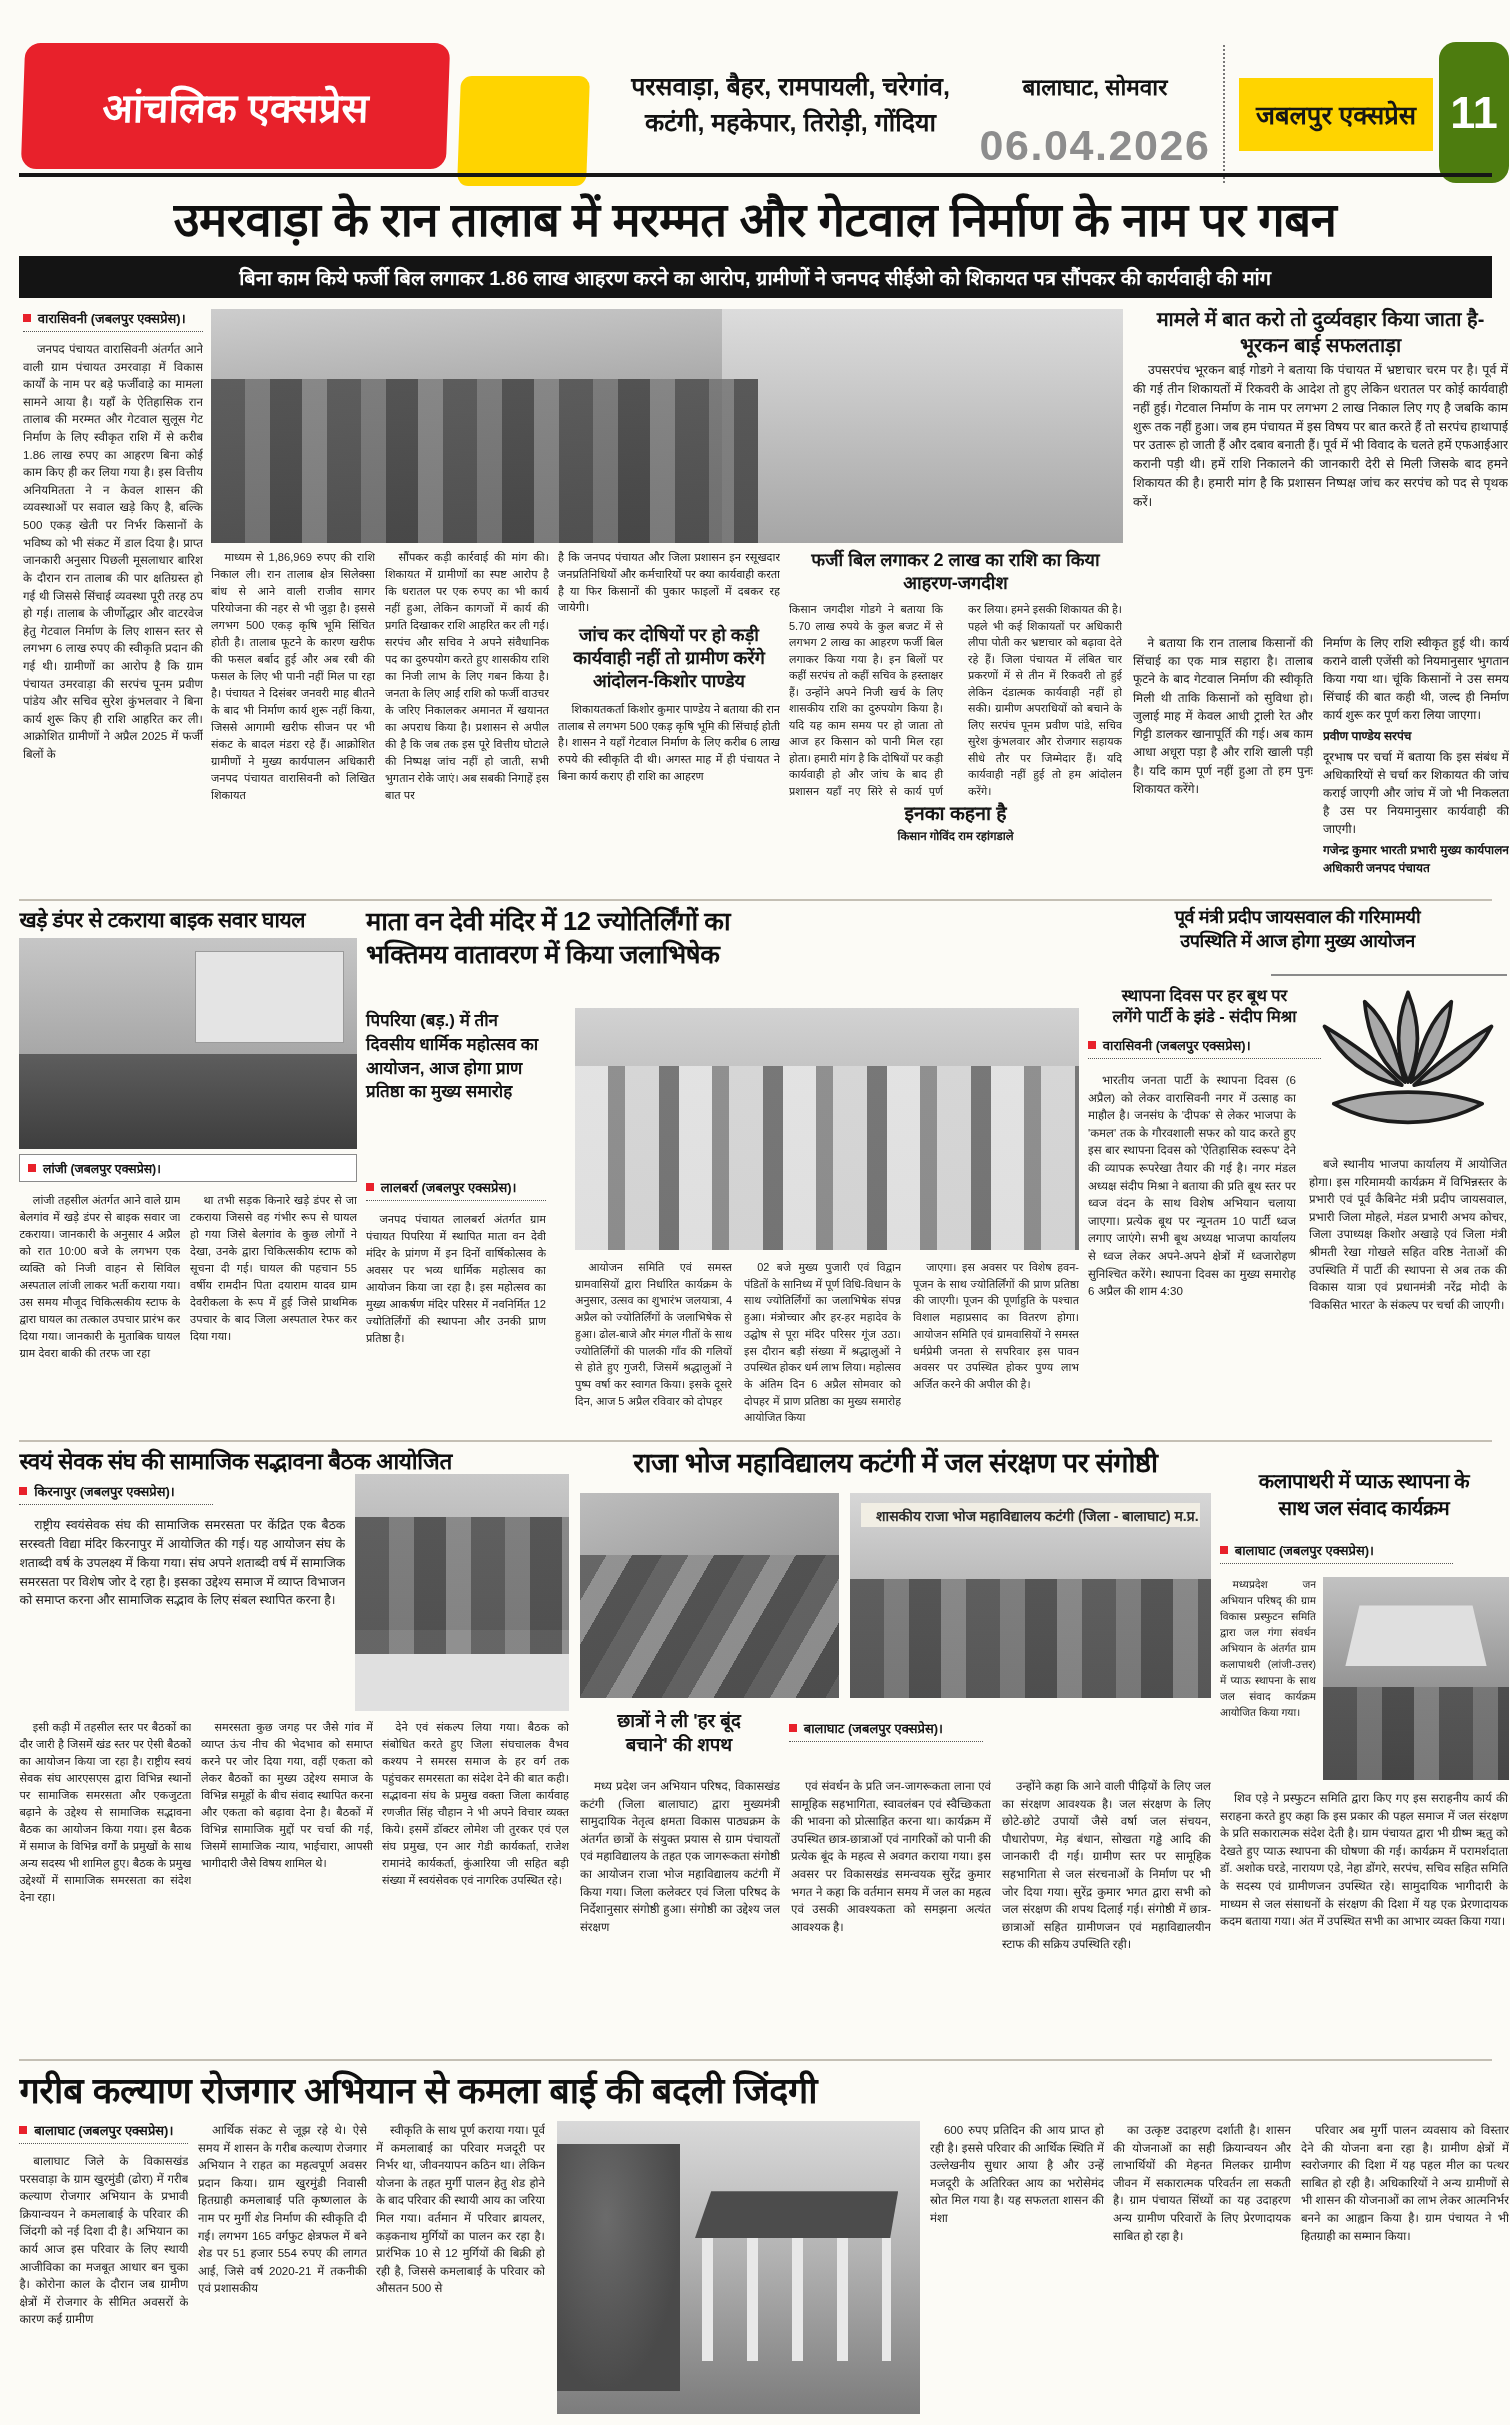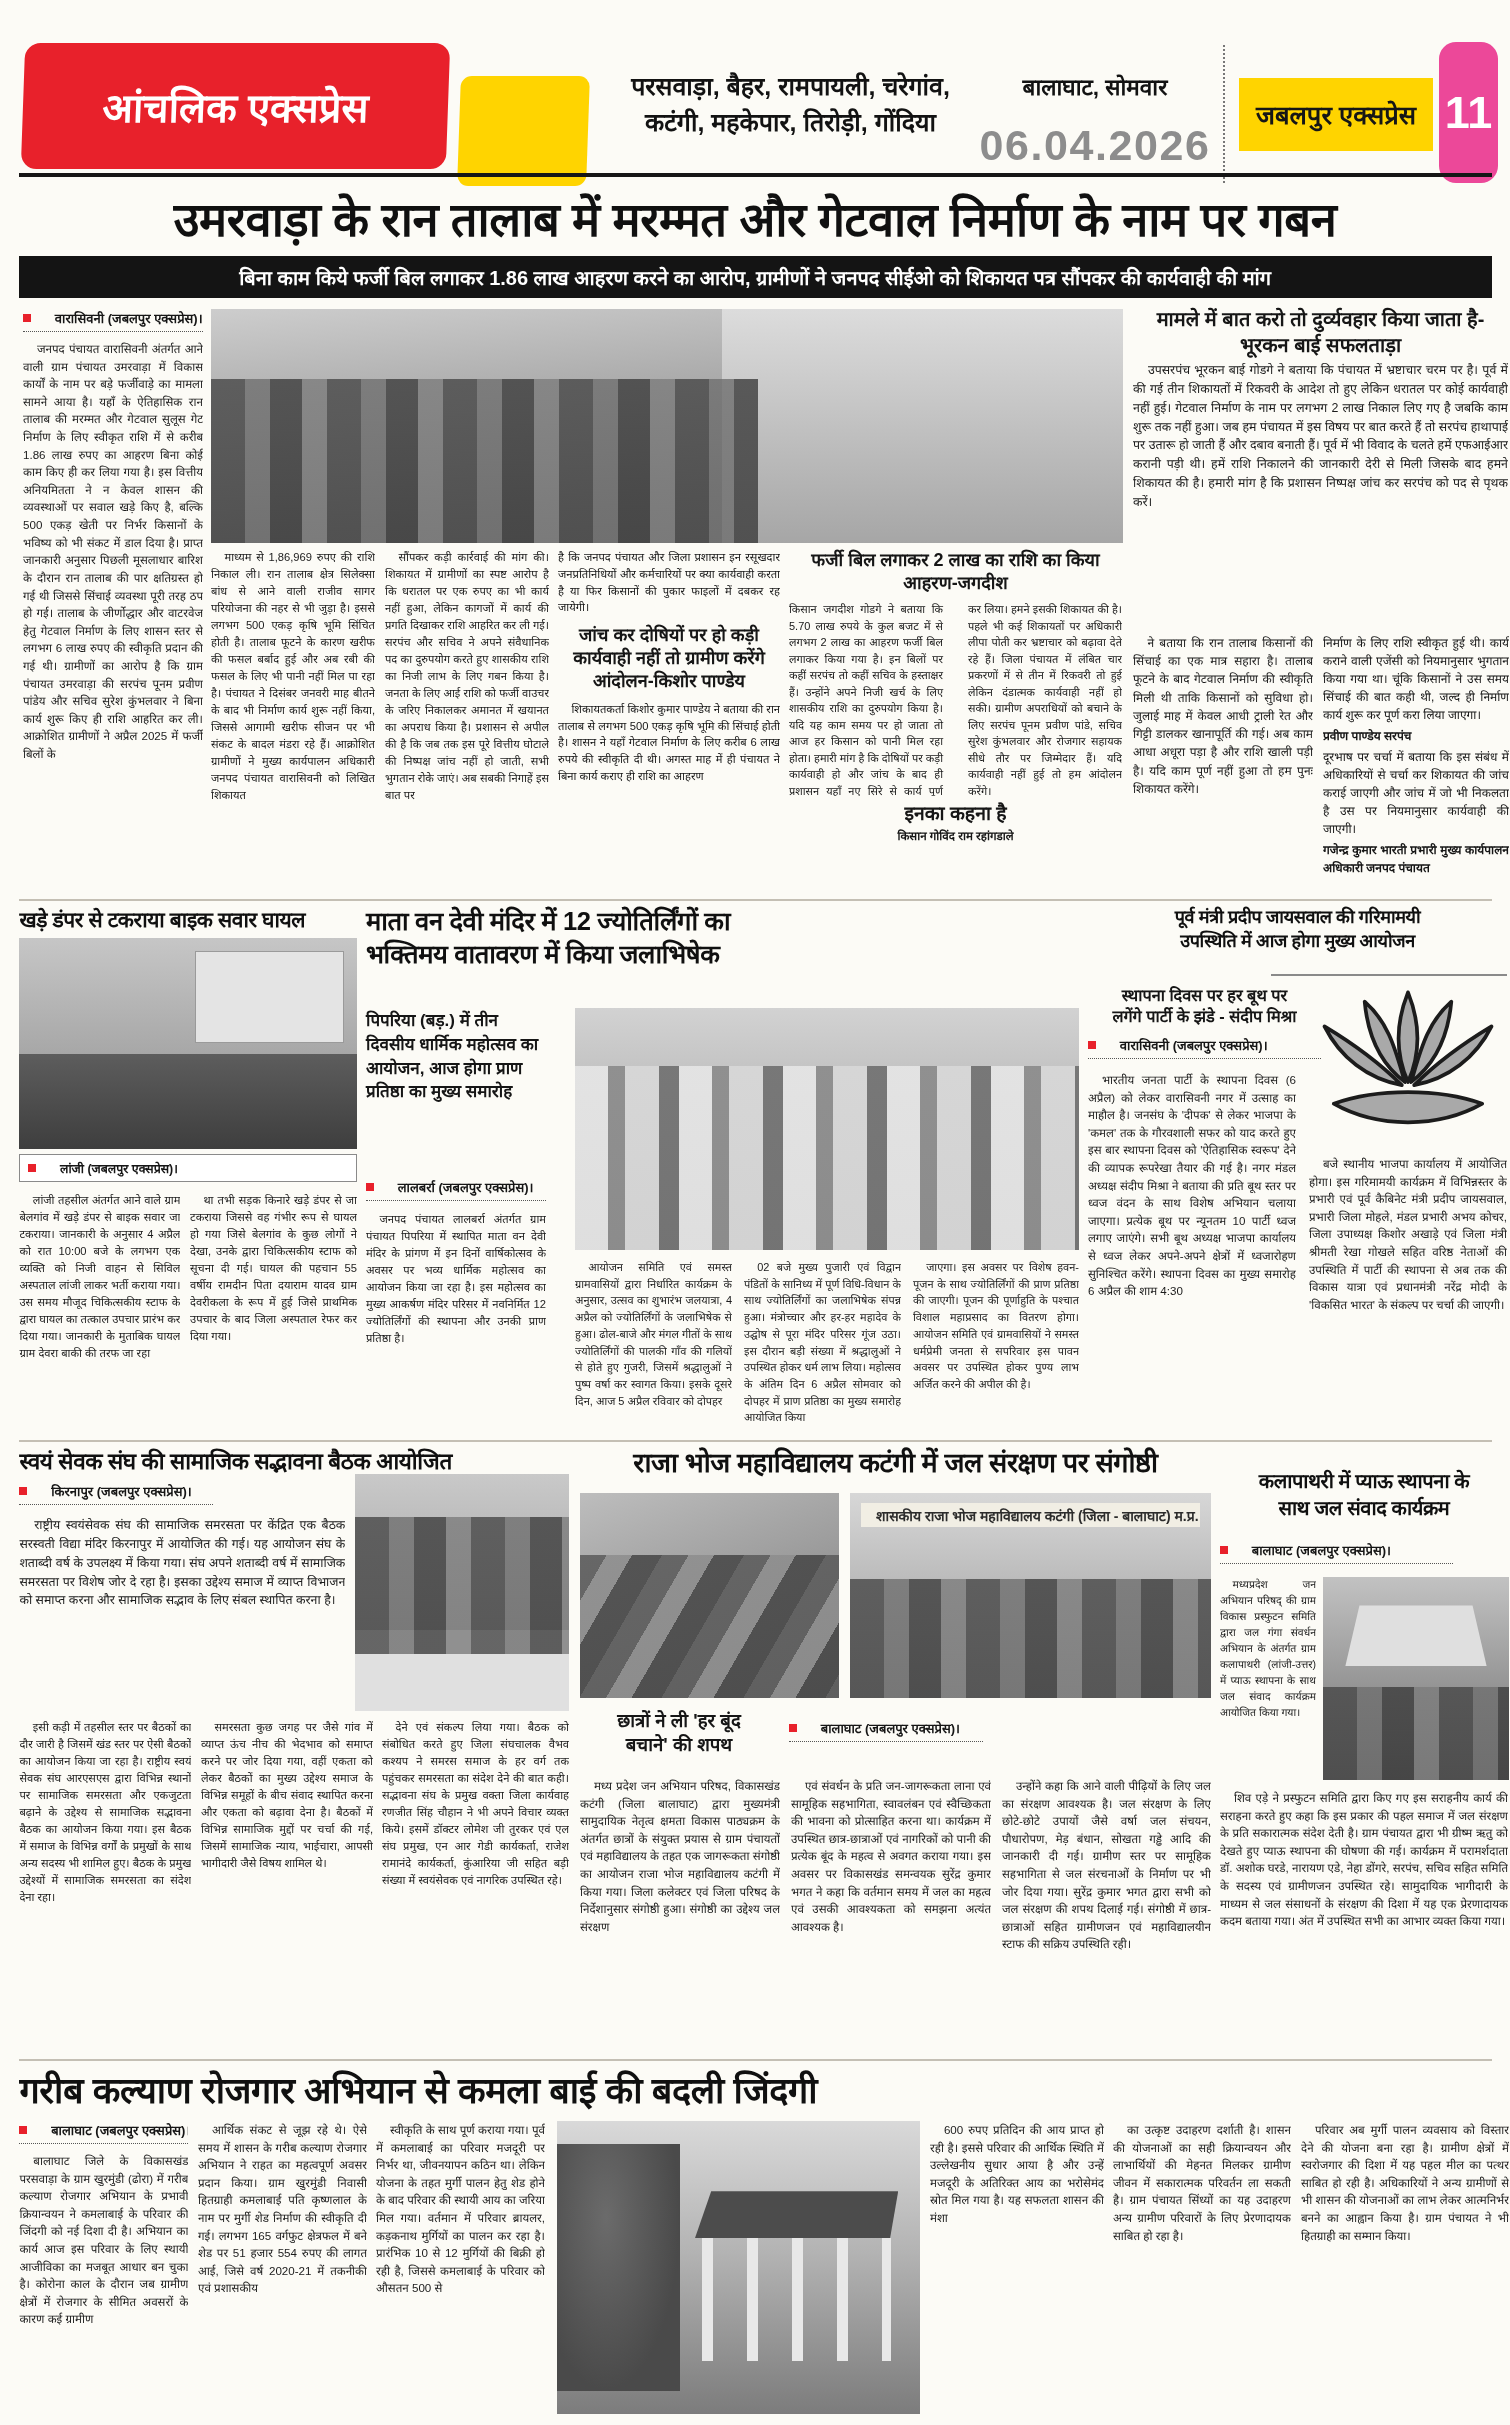--- a/index.html
+++ b/index.html
@@ -3,21 +3,21 @@
 <meta charset="utf-8">
 <style>
   *{box-sizing:border-box}
   html,body{margin:0;padding:0}
   body{width:1510px;background:#e9e7e0;font-family:"Liberation Sans","DejaVu Sans",sans-serif}
   #page{position:relative;width:1510px;height:2426px;background:#fcfbf6;color:#161616;overflow:hidden}
   .abs{position:absolute}
   .photo{position:absolute;overflow:hidden;background:linear-gradient(175deg,#cdcdcd 0%,#a9a9a9 38%,#7f7f7f 72%,#696969 100%)}
   .ph-layer{position:absolute}
   .people-strip{position:absolute;left:0;bottom:0;height:70%;background:repeating-linear-gradient(90deg,#474747 0 34px,#6f6f6f 34px 59px,#3c3c3c 59px 91px,#7c7c7c 91px 116px);opacity:.8}
-  .byline{display:flex;align-items:center;gap:24px;font-weight:700;font-size:13px;border-bottom:1.6px dotted #555;padding-bottom:3.9px;white-space:nowrap;overflow:hidden}
+  .byline{display:flex;align-items:center;gap:7px;font-weight:700;font-size:13px;border-bottom:1.6px dotted #555;padding-bottom:3.9px;white-space:nowrap;overflow:hidden}
   .byline .sq{width:7.8px;height:7.8px;background:#e8212b;flex:0 0 auto}
   .byline.noline{border-bottom:none;padding-bottom:0}
   .col{position:absolute;overflow:hidden;text-align:justify;font-size:11.6px;line-height:1.52;color:#1b1b1b;text-indent:1.2em}
   .sub{font-weight:800;text-align:center;line-height:1.28}
   .headline{font-weight:800;color:#101010;letter-spacing:-0.4px}
   .nowrap{white-space:nowrap}
   .center{text-align:center}
   .sign{font-weight:700;text-indent:0}
   .rule{position:absolute;background:#161616}
   .rule-light{position:absolute;background:#c4bfb4}
@@ -39,21 +39,21 @@
       <div>कटंगी, महकेपार, तिरोड़ी, गोंदिया</div>
     </div>
     <div class="abs center" style="left:973px;top:71px;width:244px">
       <div style="font-weight:800;font-size:22.5px;color:#121212">बालाघाट, सोमवार</div>
       <div style="font-weight:700;font-size:43px;color:#8d8d8d;letter-spacing:1.6px;margin-top:19px">06.04.2026</div>
     </div>
     <div class="abs" style="left:1223px;top:45px;height:138px;border-left:2.3px dotted #777"></div>
     <div class="abs" style="left:1239px;top:78px;width:194px;height:73px;background:#ffd400;display:flex;align-items:center;justify-content:center">
       <span style="font-weight:800;font-size:25.6px;white-space:nowrap">जबलपुर एक्सप्रेस</span>
     </div>
-    <div class="abs" style="left:1439px;top:42px;width:59px;height:141px;background:#ec4899;border-radius:17px;display:flex;align-items:center;justify-content:center">
+    <div class="abs" style="left:1439px;top:42px;width:70px;height:141px;background:#4d7c0f;border-radius:17px;display:flex;align-items:center;justify-content:center">
       <span style="color:#fff;font-weight:800;font-size:45px">11</span>
     </div>
     <div class="rule" style="left:18.6px;top:173px;width:1473px;height:3.9px"></div>
   </div>
 
   <div class="abs headline nowrap center" style="left:18.6px;top:186px;width:1473px;font-size:47px;overflow:hidden">उमरवाड़ा के रान तालाब में मरम्मत और गेटवाल निर्माण के नाम पर गबन</div>
   <div class="abs" style="left:18.6px;top:256px;width:1473px;height:42px;background:#141414;display:flex;align-items:center;justify-content:center">
     <span style="color:#fff;font-weight:700;font-size:20px;white-space:nowrap">बिना काम किये फर्जी बिल लगाकर 1.86 लाख आहरण करने का आरोप, ग्रामीणों ने जनपद सीईओ को शिकायत पत्र सौंपकर की कार्यवाही की मांग</span>
   </div>
 

